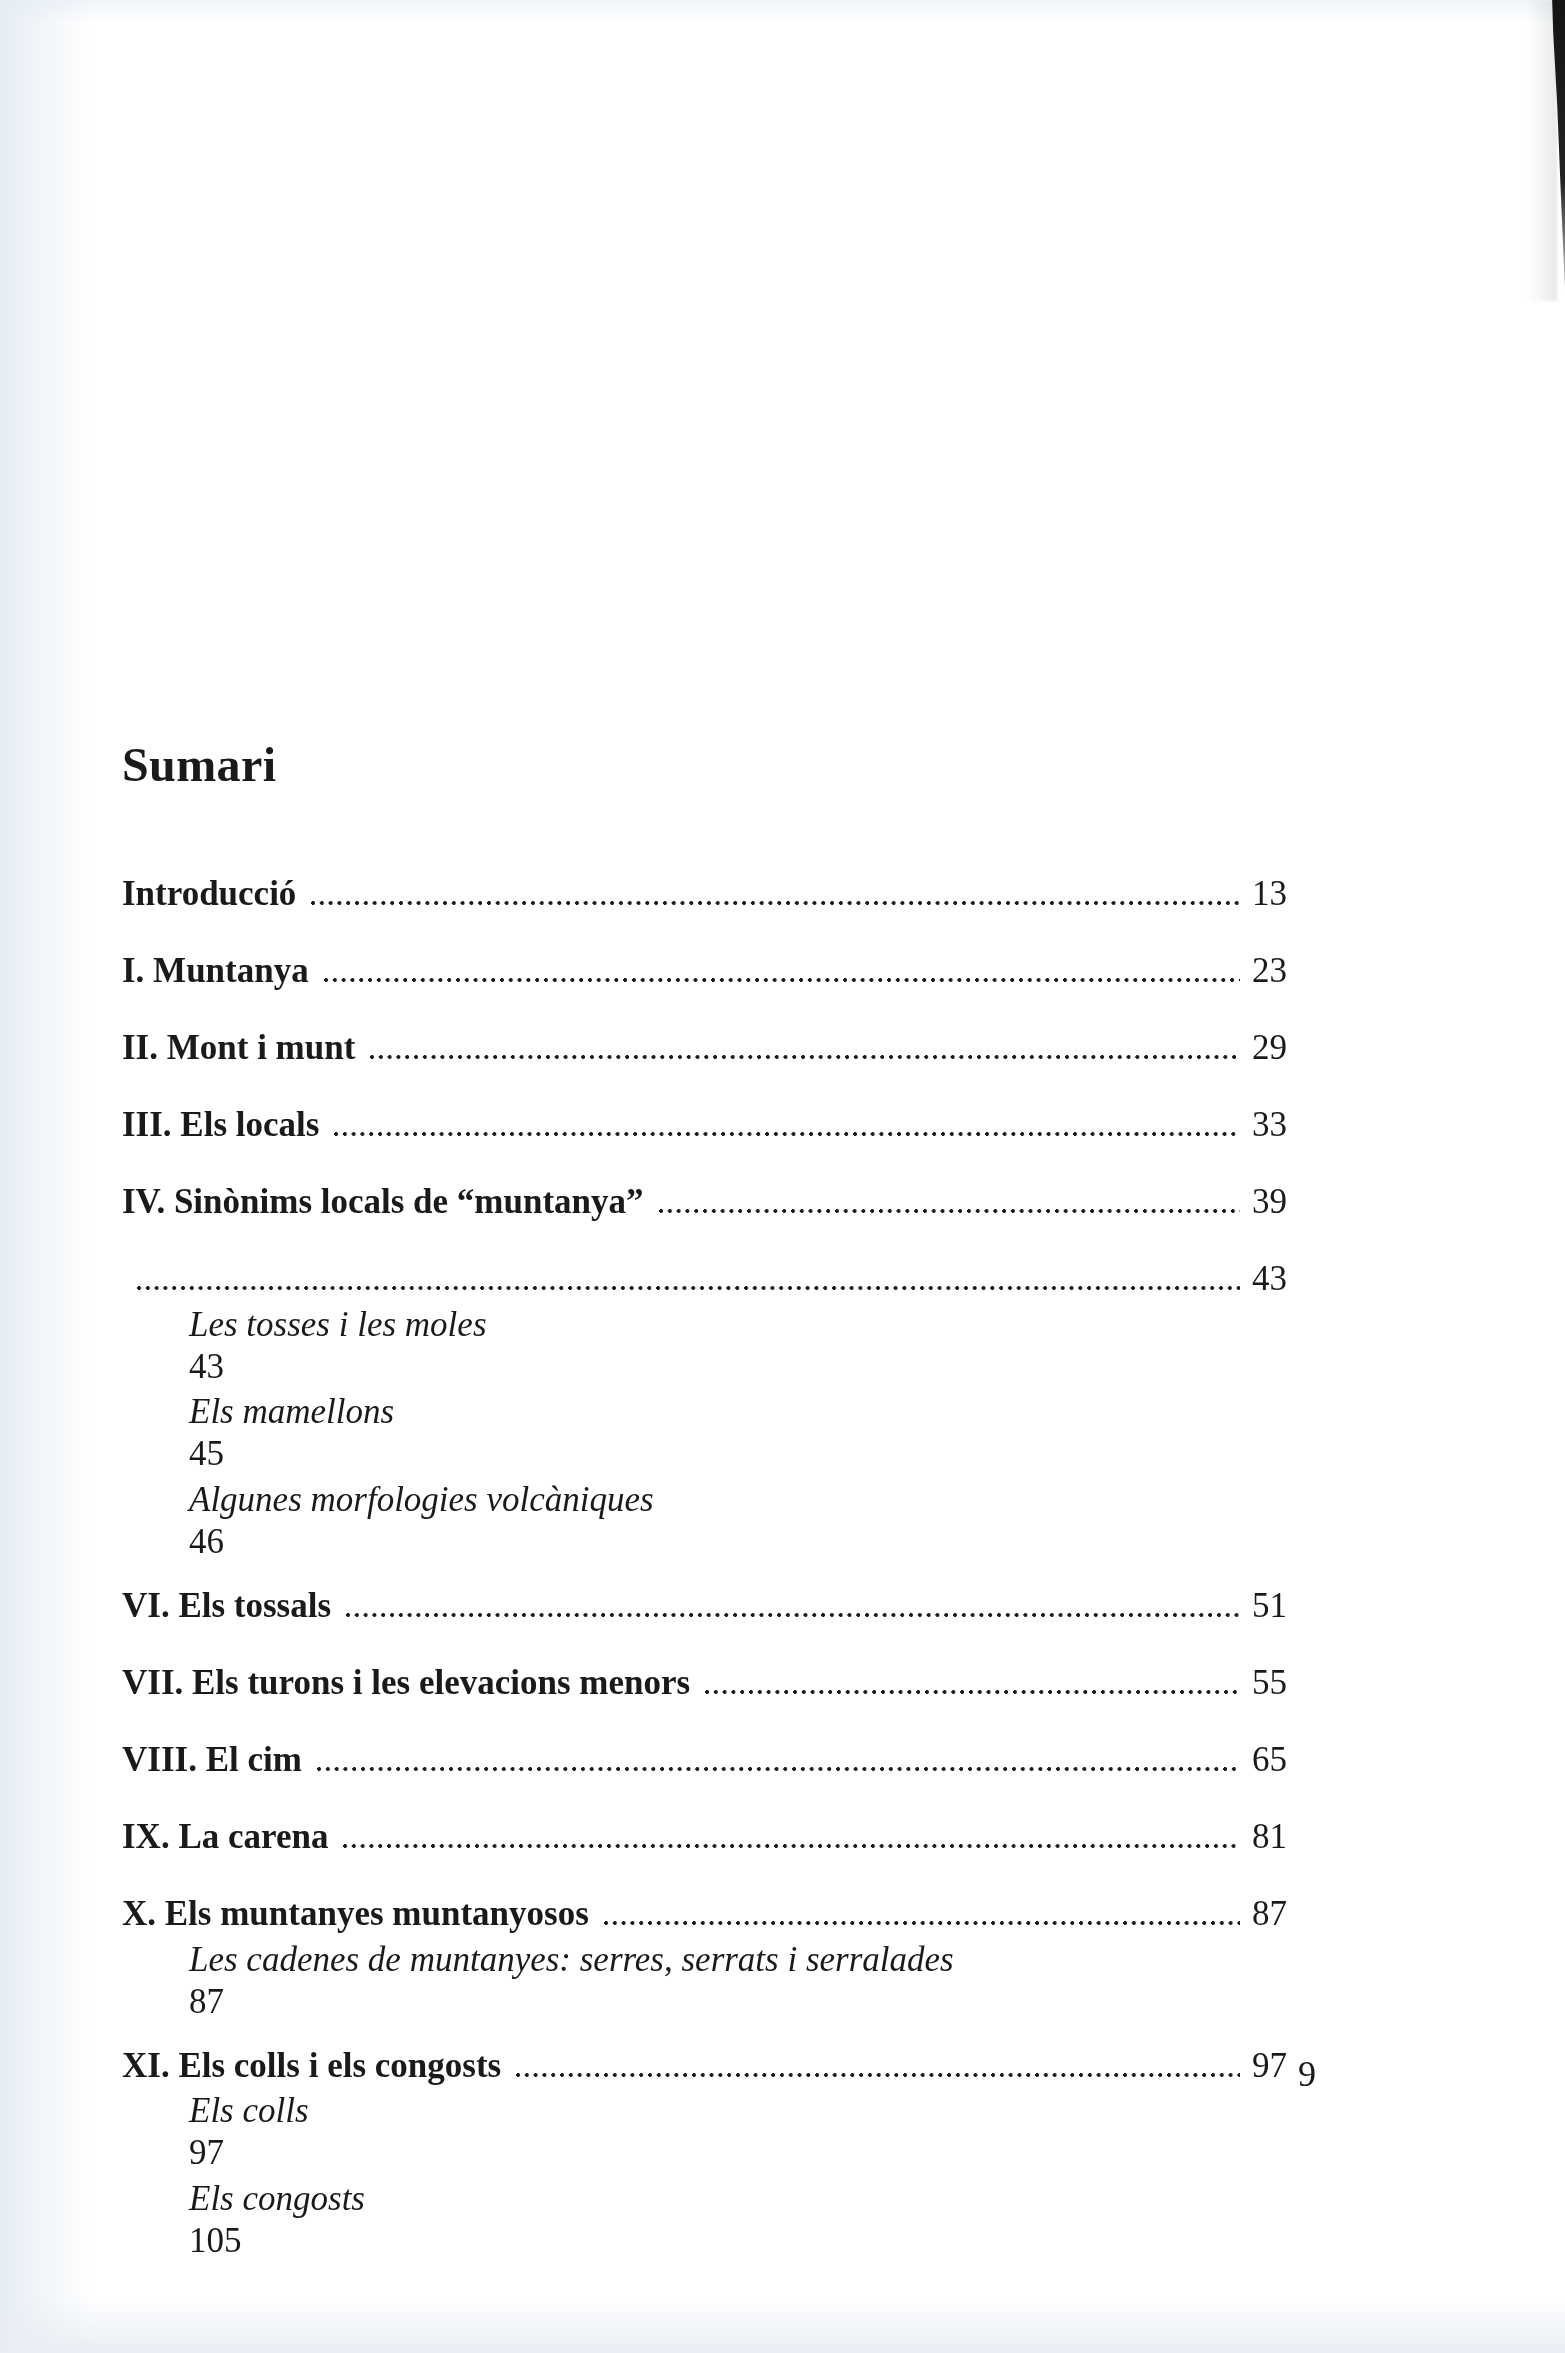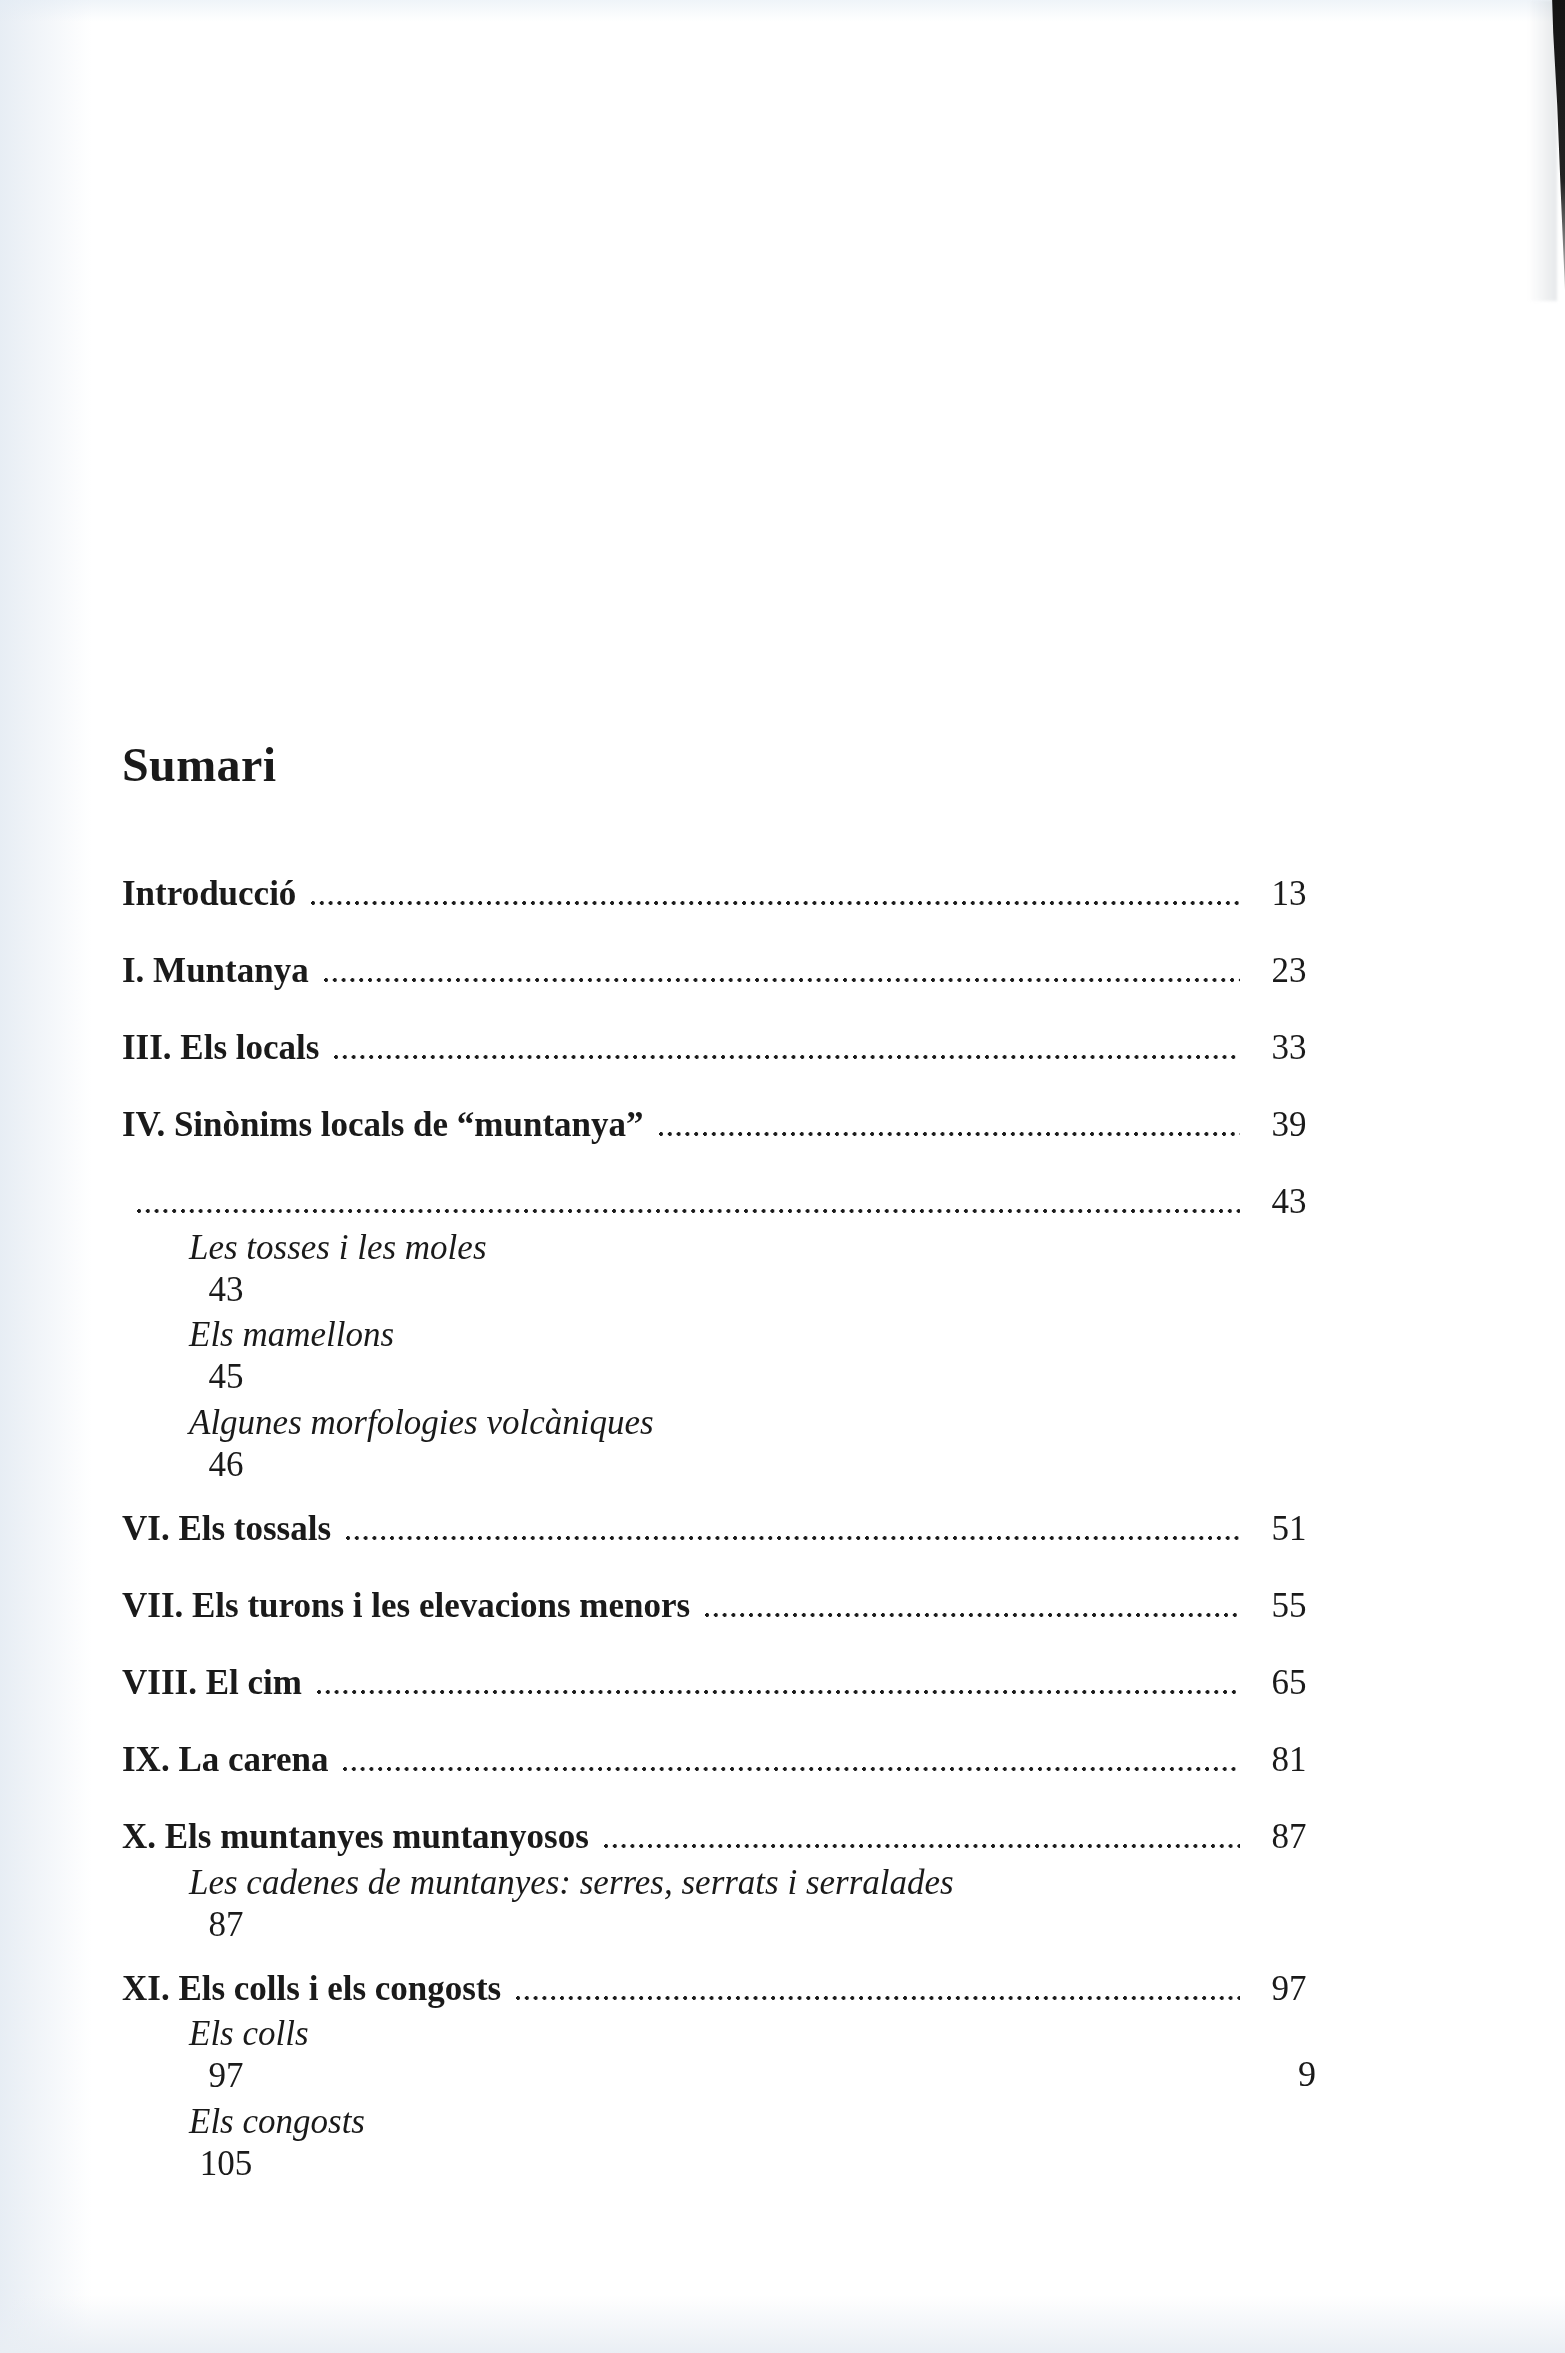--- a/index.html
+++ b/index.html
@@ -71,21 +71,21 @@
     margin: 0 11.7px 0 15px;
     position: relative;
     background-image: radial-gradient(circle at 2.1px 2.1px, #1b1b1b 1.8px, rgba(0,0,0,0) 2.2px);
     background-size: 8.8px 4.2px;
     background-repeat: repeat-x;
     background-position: left bottom;
   }
   .num {
     flex: 0 0 auto;
     min-width: 74px;
-    text-align: center;
+    text-align: left;
     font-weight: normal;
   }
 
   .folio {
     position: absolute; left: 122px; top: 2054px; width: 1194px;
     text-align: right;
     font-size: 36px; line-height: 40px;
     padding-right: 10px;
   }
 </style>
@@ -107,20 +107,25 @@
     <span class="leader"></span>
     <span class="num">13</span>
   </div>
 
   <div class="row t-main">
     <span class="label">I. Muntanya</span>
     <span class="leader"></span>
     <span class="num">23</span>
   </div>
 
+  <div class="row t-main">
+    <span class="label">II. Mont i munt</span>
+    <span class="leader"></span>
+    <span class="num">29</span>
+  </div>
 
   <div class="row t-main">
     <span class="label">III. Els locals</span>
     <span class="leader"></span>
     <span class="num">33</span>
   </div>
 
   <div class="row t-main">
     <span class="label">IV. Sinònims locals de “muntanya”</span>
     <span class="leader"></span>

